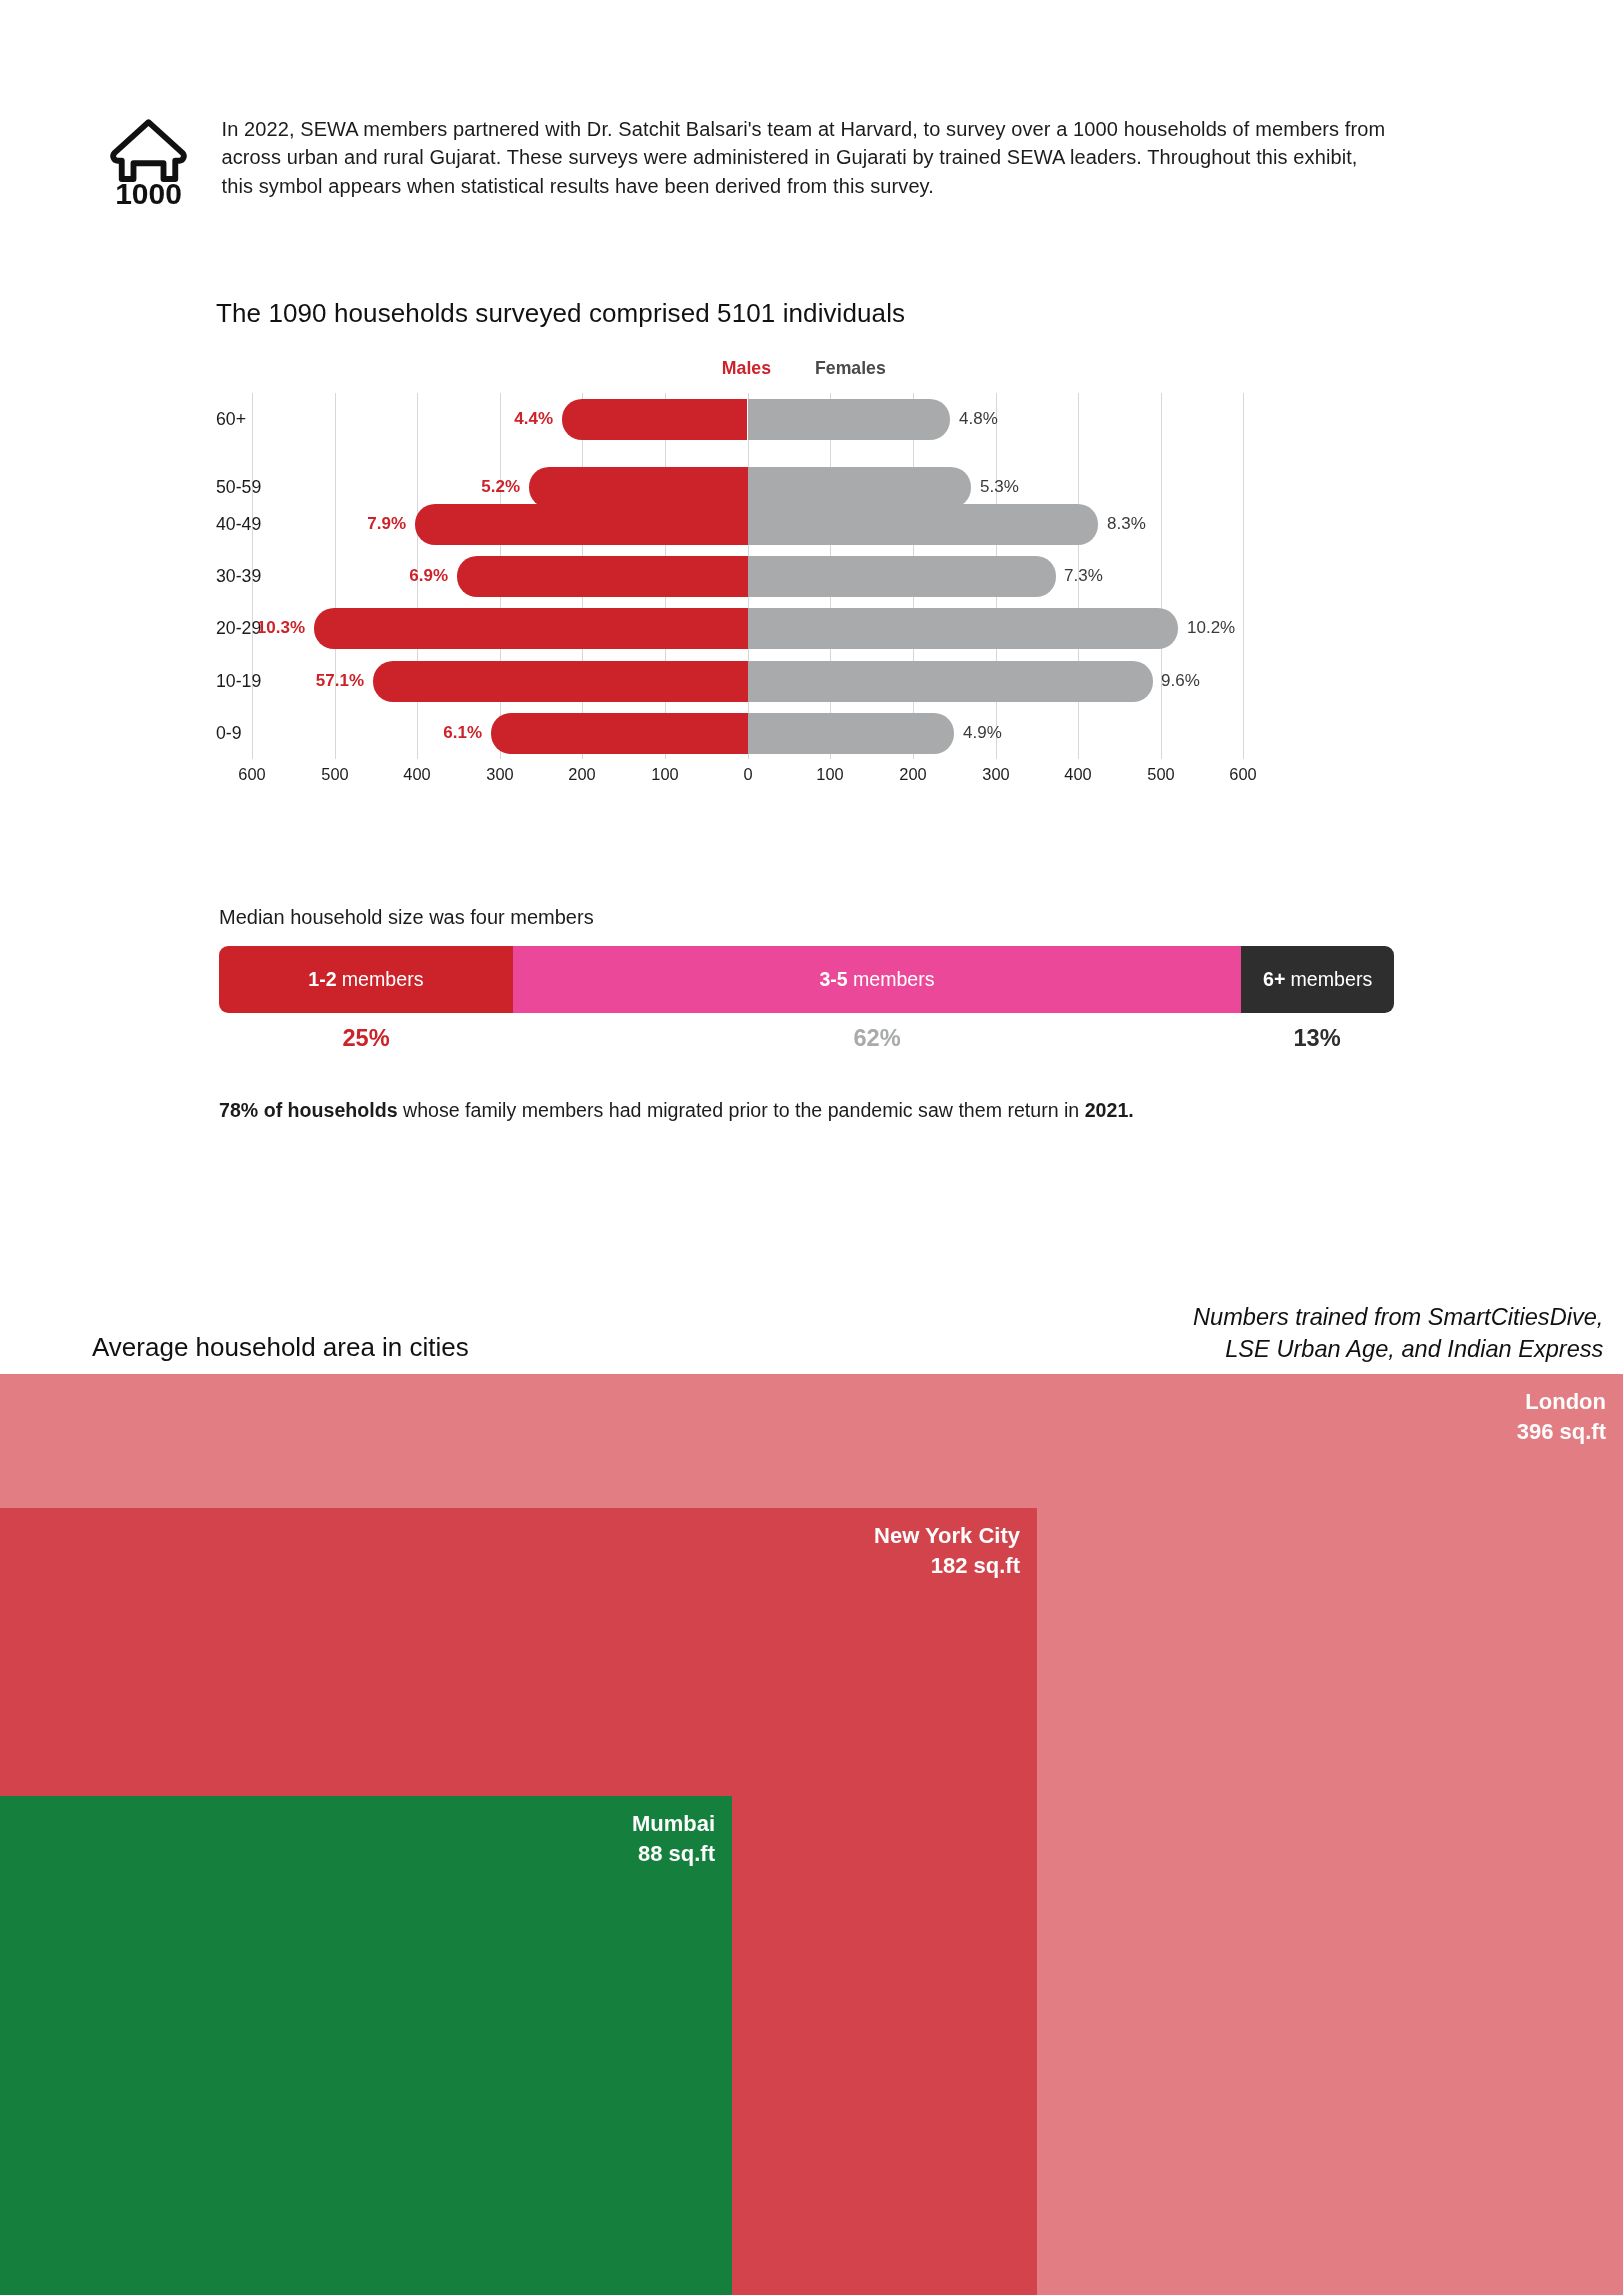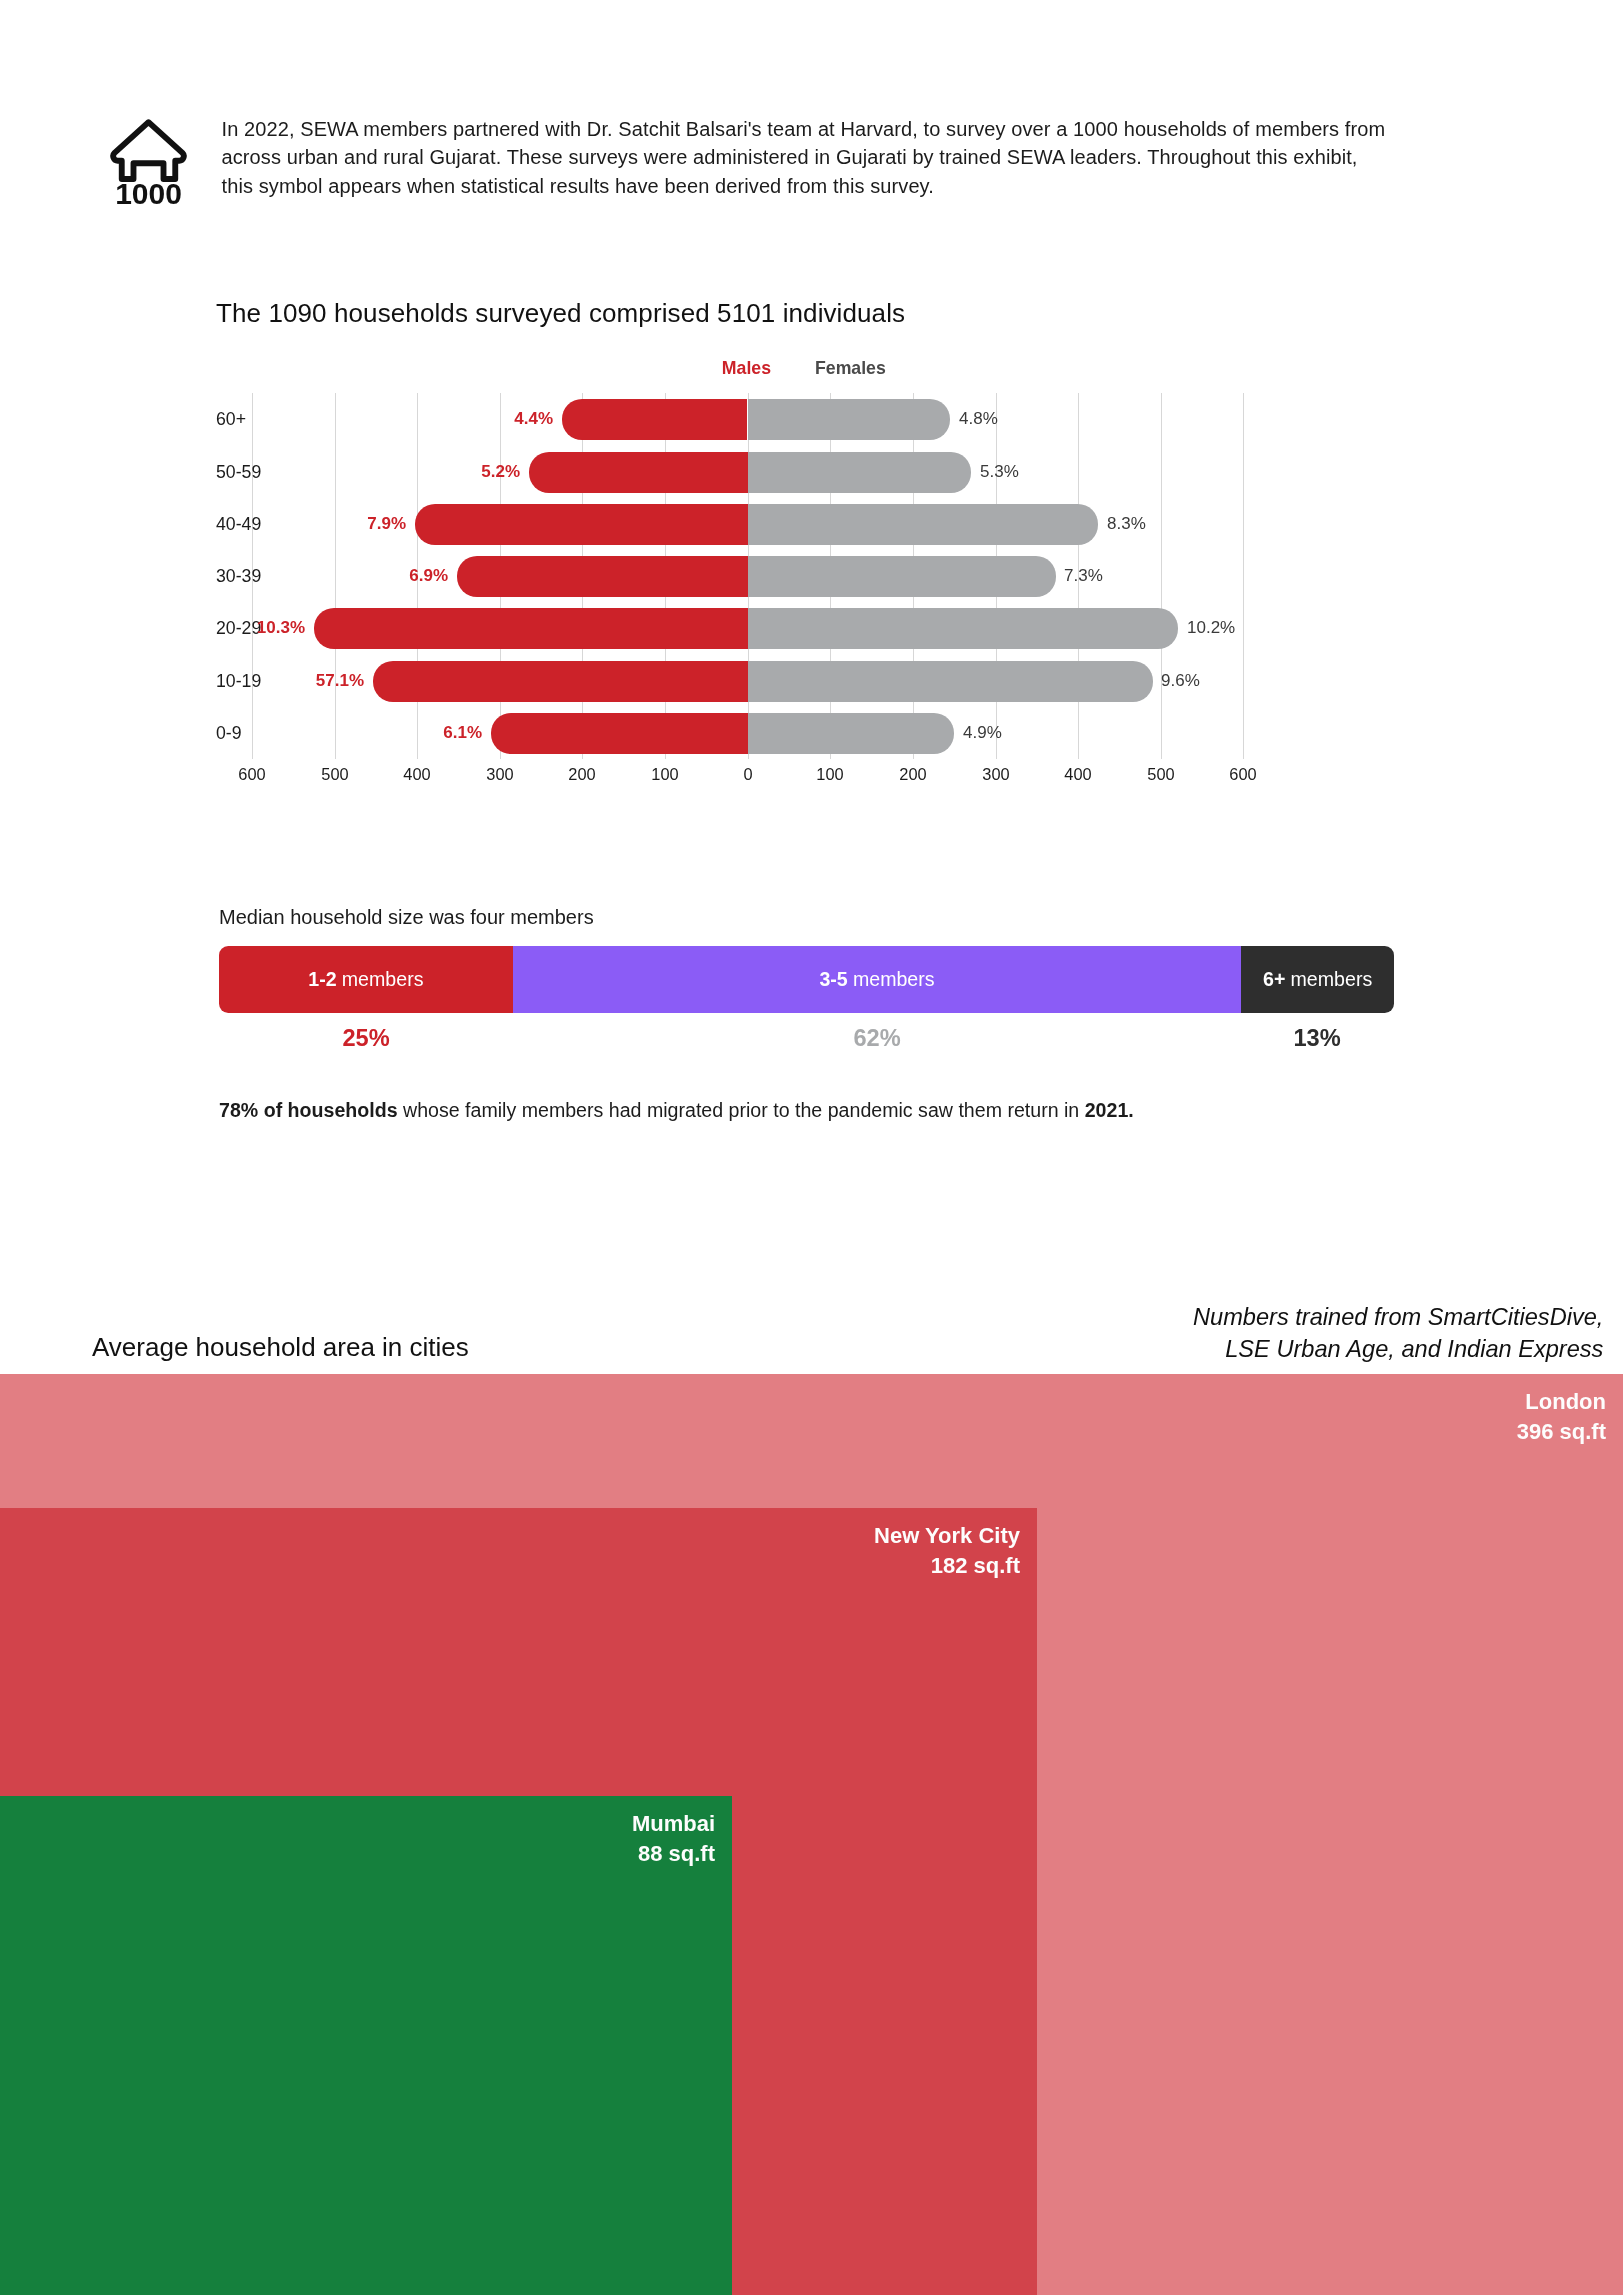--- a/index.html
+++ b/index.html
@@ -267,21 +267,21 @@
       <div class="gridline" style="left: 862px;"></div>
       <div class="gridline" style="left: 945px;"></div>
       <div class="gridline" style="left: 1027px;"></div>
       <div class="prow" style="top: 0px;">
         <div class="prow-label">60+</div>
         <div class="bar-male" style="left: 346px; width: 185px;"></div>
         <div class="bar-female" style="left: 532px; width: 202px;"></div>
         <div class="val-male" style="right: 841px;">4.4%</div>
         <div class="val-female" style="left: 743px;">4.8%</div>
       </div>
-      <div class="prow" style="top: 53px;">
+      <div class="prow" style="top: 68px;">
         <div class="prow-label">50-59</div>
         <div class="bar-male" style="left: 313px; width: 219px;"></div>
         <div class="bar-female" style="left: 532px; width: 223px;"></div>
         <div class="val-male" style="right: 874px;">5.2%</div>
         <div class="val-female" style="left: 764px;">5.3%</div>
       </div>
       <div class="prow" style="top: 105px;">
         <div class="prow-label">40-49</div>
         <div class="bar-male" style="left: 199px; width: 333px;"></div>
         <div class="bar-female" style="left: 532px; width: 350px;"></div>
@@ -335,21 +335,21 @@
     </div>
 </div>
 
 <div id="hh-section">
   <div id="hh-title">Median household size was four members</div>
   <div id="hh-bar">
       <div class="hh-seg" style="flex: 0 0 25%; background: rgb(204, 34, 41);">
         <span class="num">1-2</span>
         <span class="unit">members</span>
       </div>
-      <div class="hh-seg" style="flex: 0 0 62%; background: #8b5cf6;">
+      <div class="hh-seg" style="flex: 0 0 62%; background: #ec4899;">
         <span class="num">3-5</span>
         <span class="unit">members</span>
       </div>
       <div class="hh-seg" style="flex: 0 0 13%; background: rgb(46, 46, 46);">
         <span class="num">6+</span>
         <span class="unit">members</span>
       </div>
     </div>
   <div id="hh-values">
       <div class="hh-val" style="color: rgb(204, 34, 41); left: 147px;">25%</div>

